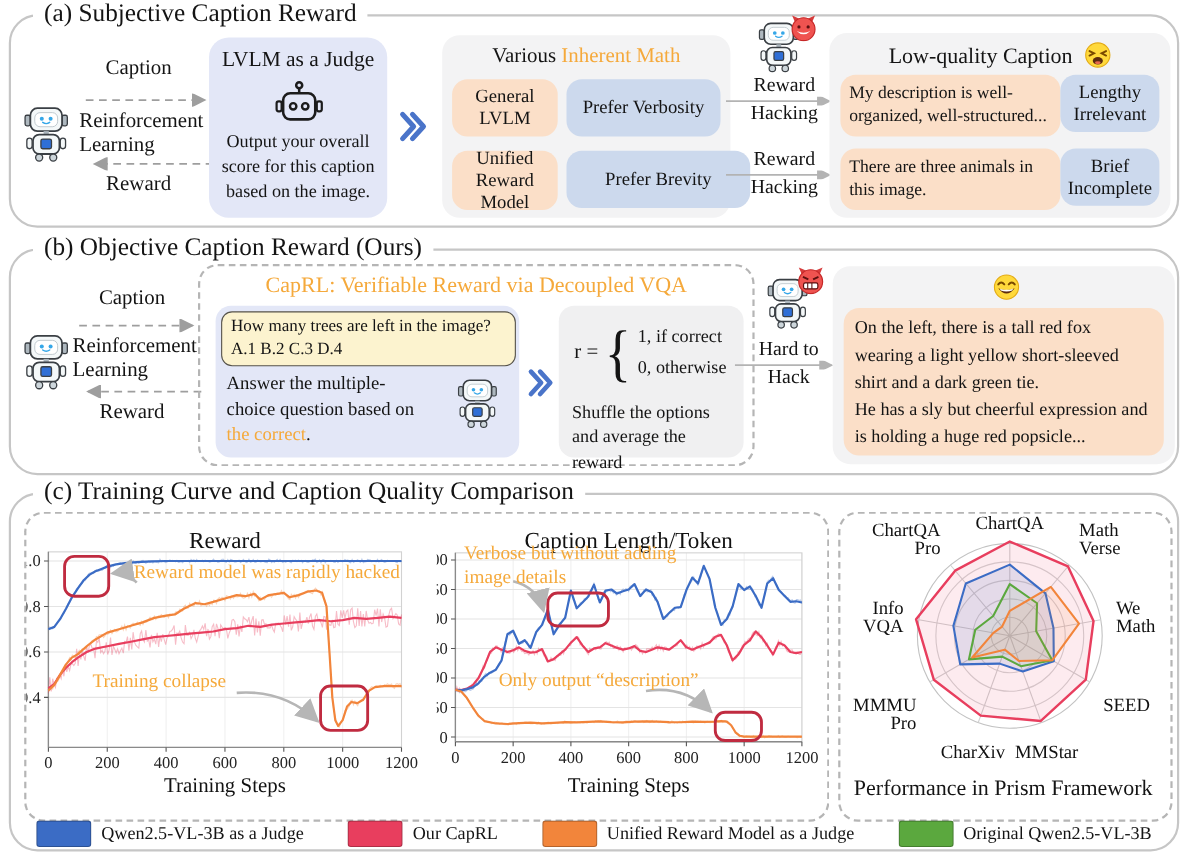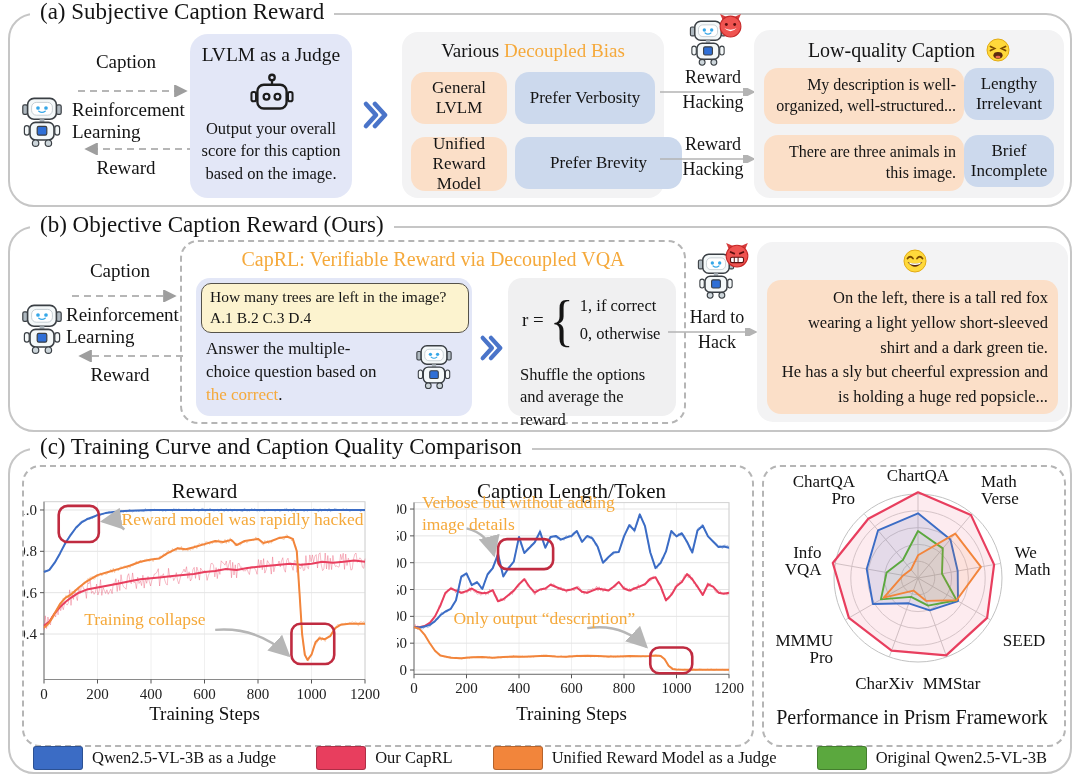--- a/index.html
+++ b/index.html
@@ -4,21 +4,21 @@
 <style>
   html,body{margin:0;padding:0;background:#ffffff;}
   body{width:1080px;height:778px;position:relative;overflow:hidden;
        font-family:"Liberation Serif","DejaVu Serif",serif;color:#141414;}
   .panel{position:absolute;border:2px solid #c6c6c6;border-radius:26px;background:#fff;}
   .panel-title{position:absolute;top:-16px;left:20px;background:#fff;padding:0 10px;
                font-size:23px;white-space:nowrap;}
   .abs{position:absolute;}
   .ctr{text-align:center;}
   .lbl{font-size:19px;}
-  .softbox{border-radius:14px;text-align:right;}
+  .softbox{border-radius:14px;}
   .peach{background:#fbdfc8;}
   .bluebox{background:#ccd9ed;}
   .graybox{background:#f3f3f4;border-radius:16px;}
   .periwinkle{background:#e3e7f7;border-radius:18px;}
   .dashedbox{border:2px dashed #b5b5b5;border-radius:18px;position:absolute;}
   .orange-t{color:#f5a93b;}
   .cellt{font-size:17px;line-height:1.18;display:flex;align-items:center;justify-content:center;text-align:center;}
   .capt{font-size:16px;line-height:1.3;display:flex;align-items:center;padding:2px 8px;}
   .hacklbl{font-size:18px;line-height:1.05;text-align:center;}
   svg{display:block;font-family:inherit;}
@@ -135,21 +135,21 @@
       </svg>
     <div class="abs ctr" style="left:6px;top:84px;width:150px;font-size:16.5px;line-height:1.35;">Output your overall score for this caption based on the image.</div>
   </div>
 
   <svg class="abs chev" style="left:352px;top:85px" width="26" height="30">
       <use href="#sym-chevrons"></use>
     </svg>
 
   <div class="abs graybox" style="left:392px;top:17px;width:262px;height:166px;">
     <div class="abs ctr" style="left:0;top:8px;width:262px;font-size:19px;">
-      <span>Various </span><span class="orange-t">Decoupled Bias</span>
+      <span>Various </span><span class="orange-t">Inherent Math</span>
     </div>
     <div class="abs peach softbox cellt" style="left:9px;top:40px;width:96px;height:52px;">General LVLM</div>
     <div class="abs bluebox softbox cellt" style="left:113px;top:40px;width:140px;height:52px;">Prefer Verbosity</div>
     <div class="abs peach softbox cellt" style="left:9px;top:105px;width:96px;height:54px;">Unified Reward Model</div>
     <div class="abs bluebox softbox cellt" style="left:113px;top:105px;width:167px;height:52px;">Prefer Brevity</div>
   </div>
 
   <div class="abs" style="left:676px;top:0px;width:78px;height:54px;">
     <svg style="position:absolute;left:0;top:0" width="44" height="52">
         <use href="#sym-robot"></use>

